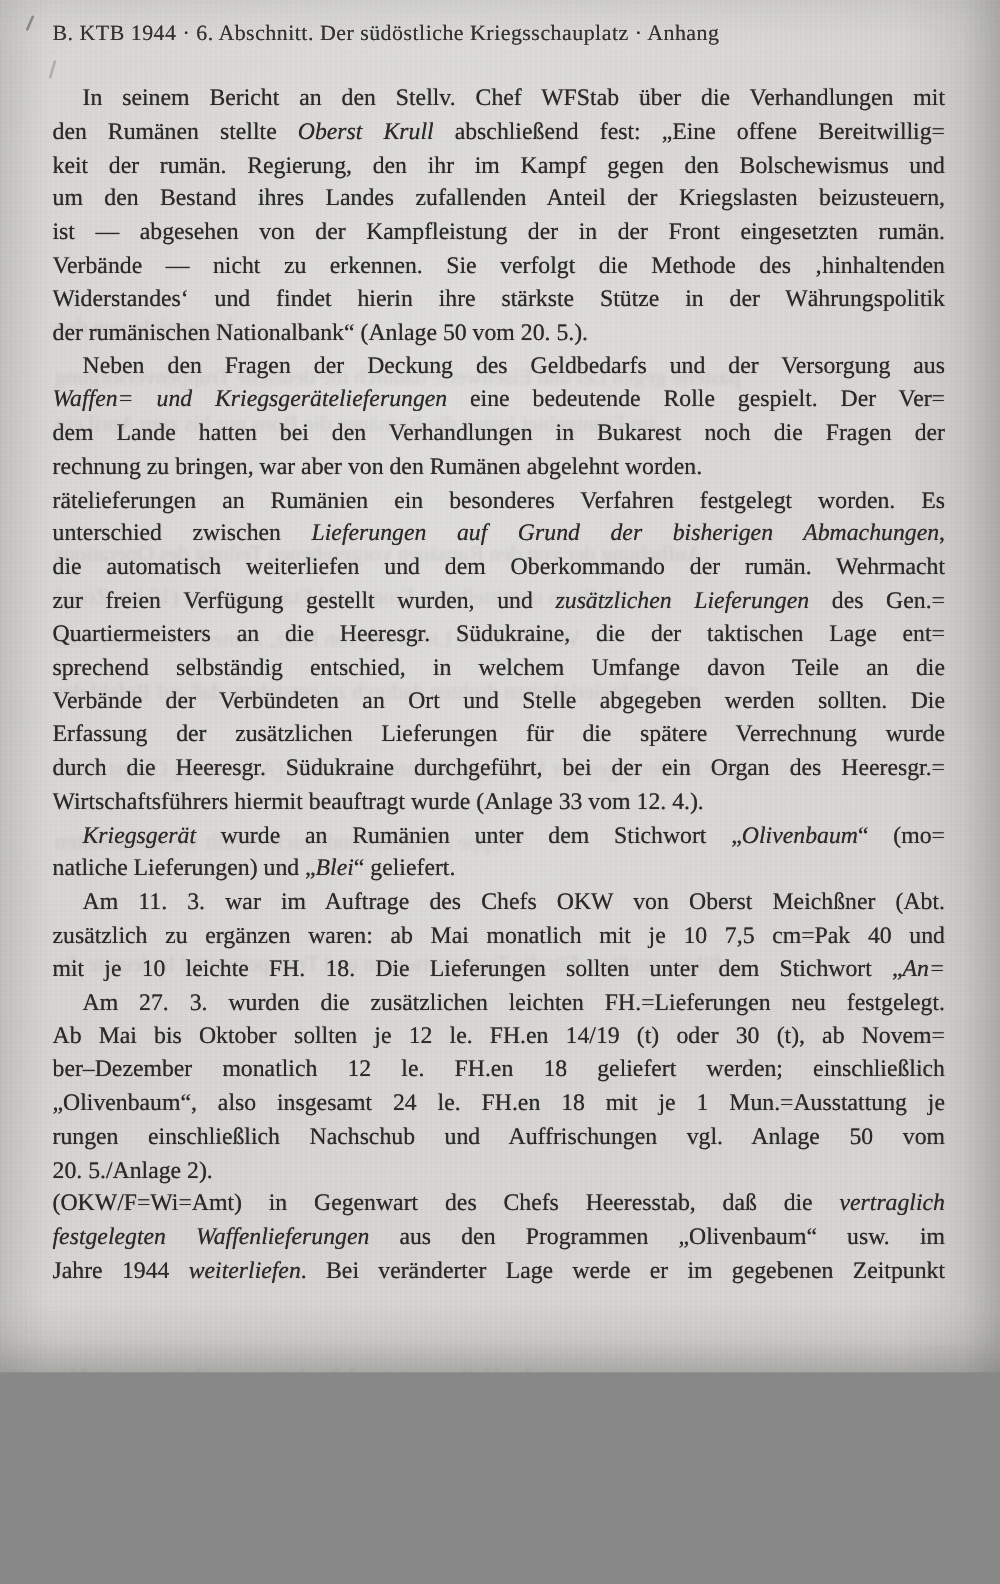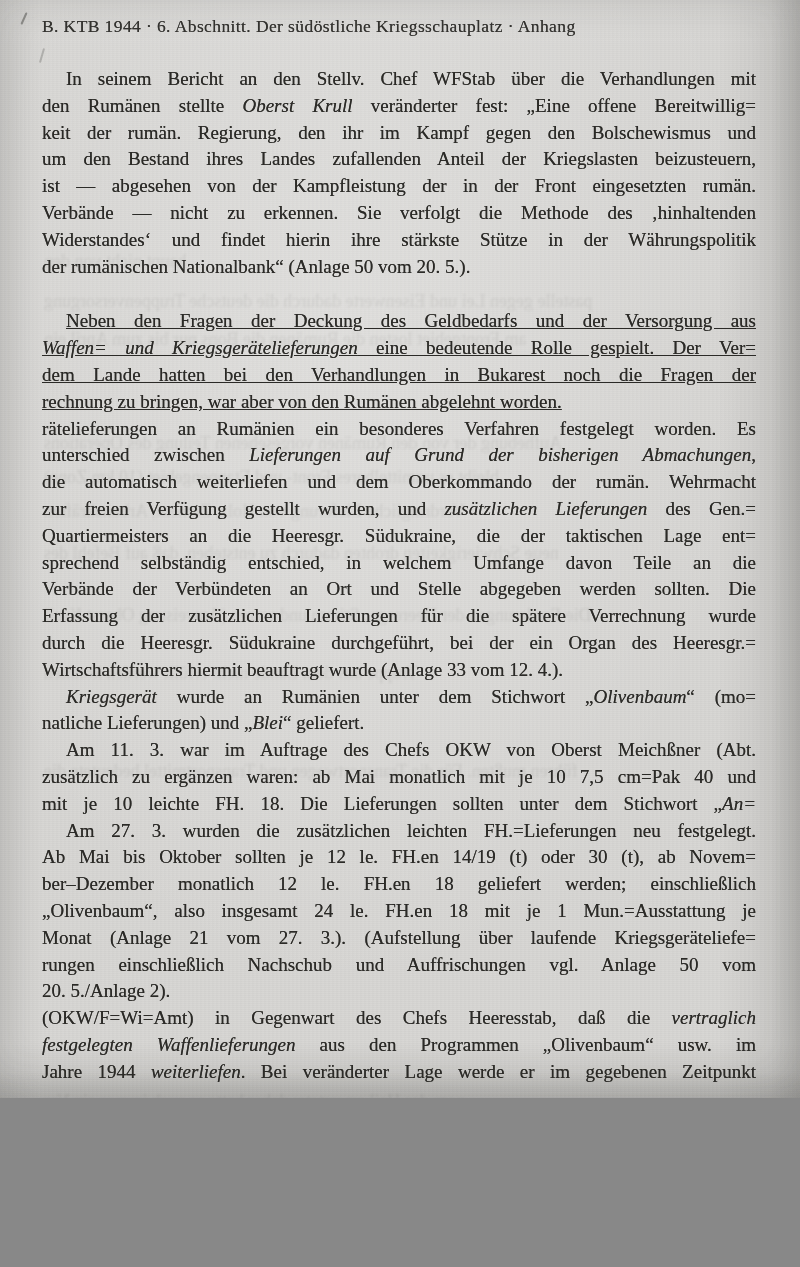--- a/index.html
+++ b/index.html
@@ -39,21 +39,21 @@
   .textblock {
     position: absolute;
     left: 42px;
     top: 66px;
     width: 714px;
     font-size: 19px;
     text-shadow: 0 0 0.55px rgba(43,42,39,0.8);
     filter: blur(0.22px);
   }
   .para { margin: 0; }
-  .para.gap { margin-top: 28px; text-decoration: underline; }
+  .para.gap { margin-top: 0; }
   .line {
     height: 26.8px;
     line-height: 26.8px;
     overflow: hidden;
     text-align: justify;
     text-align-last: justify;
   }
   .line:not(.last)::after { content: ""; display: inline-block; width: 100%; height: 0; }
   .line.last { text-align-last: left; }
   .line.first { text-indent: 24px; }
@@ -130,21 +130,21 @@
     </div>
 
   <div class="artifact-mark mark-a"></div>
   <div class="artifact-mark mark-b"></div>
 
   <div class="running-header">B. KTB 1944 · 6. Abschnitt. Der südöstliche Kriegsschauplatz · Anhang</div>
 
   <div class="textblock">
       <div class="para">
         <div class="line first"><span>In seinem Bericht an den Stellv. Chef WFStab über die Verhandlungen mit</span></div>
-        <div class="line"><span>den Rumänen stellte </span><span class="it">Oberst Krull</span><span> veränderter fest: „Eine offene Bereitwillig=</span></div>
+        <div class="line"><span>den Rumänen stellte </span><span class="it">Oberst Krull</span><span> abschließend fest: „Eine offene Bereitwillig=</span></div>
         <div class="line"><span>keit der rumän. Regierung, den ihr im Kampf gegen den Bolschewismus und</span></div>
         <div class="line"><span>um den Bestand ihres Landes zufallenden Anteil der Kriegslasten beizusteuern,</span></div>
         <div class="line"><span>ist — abgesehen von der Kampfleistung der in der Front eingesetzten rumän.</span></div>
         <div class="line"><span>Verbände — nicht zu erkennen. Sie verfolgt die Methode des ‚hinhaltenden</span></div>
         <div class="line"><span>Widerstandes‘ und findet hierin ihre stärkste Stütze in der Währungspolitik</span></div>
         <div class="line last"><span>der rumänischen Nationalbank“ (Anlage 50 vom 20. 5.).</span></div>
       </div>
       <div class="para gap">
         <div class="line first"><span>Neben den Fragen der Deckung des Geldbedarfs und der Versorgung aus</span></div>
         <div class="line"><span class="it">Waffen= und Kriegsgerätelieferungen</span><span> eine bedeutende Rolle gespielt. Der Ver=</span></div>
@@ -170,21 +170,20 @@
       <div class="para">
         <div class="line first"><span>Am 11. 3. war im Auftrage des Chefs OKW von Oberst Meichßner (Abt.</span></div>
         <div class="line"><span>zusätzlich zu ergänzen waren: ab Mai monatlich mit je 10 7,5 cm=Pak 40 und</span></div>
         <div class="line"><span>mit je 10 leichte FH. 18. Die Lieferungen sollten unter dem Stichwort „</span><span class="it">An=</span></div>
       </div>
       <div class="para">
         <div class="line first"><span>Am 27. 3. wurden die zusätzlichen leichten FH.=Lieferungen neu festgelegt.</span></div>
         <div class="line"><span>Ab Mai bis Oktober sollten je 12 le. FH.en 14/19 (t) oder 30 (t), ab Novem=</span></div>
         <div class="line"><span>ber–Dezember monatlich 12 le. FH.en 18 geliefert werden; einschließlich</span></div>
         <div class="line"><span>„Olivenbaum“, also insgesamt 24 le. FH.en 18 mit je 1 Mun.=Ausstattung je</span></div>
-        <div class="line"><span>Monat (Anlage 21 vom 27. 3.). (Aufstellung über laufende Kriegsgeräteliefe=</span></div>
         <div class="line"><span>rungen einschließlich Nachschub und Auffrischungen vgl. Anlage 50 vom</span></div>
         <div class="line last"><span>20. 5./Anlage 2).</span></div>
       </div>
       <div class="para">
         <div class="line"><span>(OKW/F=Wi=Amt) in Gegenwart des Chefs Heeresstab, daß die </span><span class="it">vertraglich</span></div>
         <div class="line"><span class="it">festgelegten Waffenlieferungen</span><span> aus den Programmen „Olivenbaum“ usw. im</span></div>
         <div class="line"><span>Jahre 1944 </span><span class="it">weiterliefen</span><span>. Bei veränderter Lage werde er im gegebenen Zeitpunkt</span></div>
       </div>
     </div>
 

